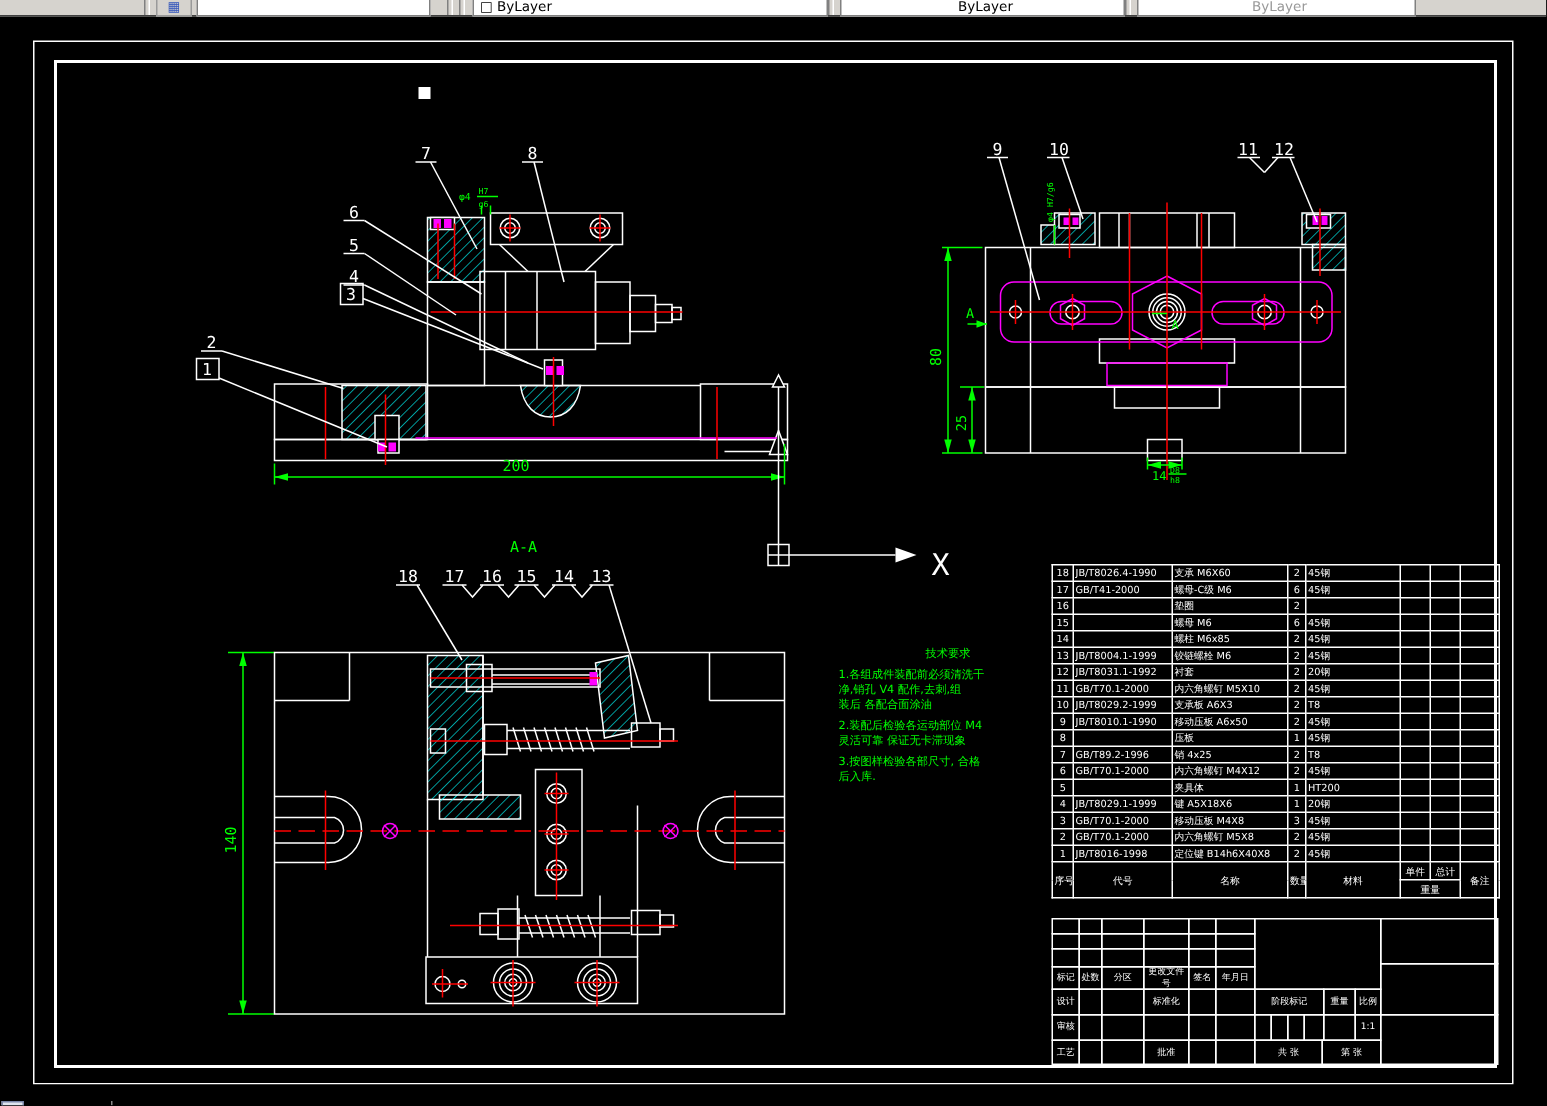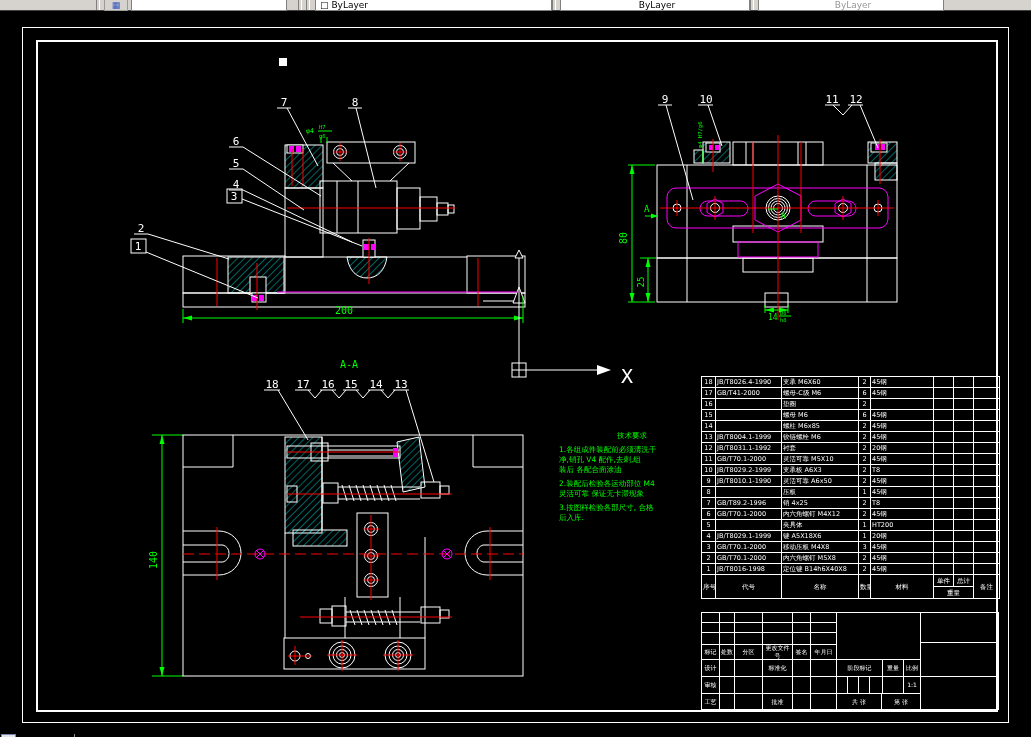--- a/index.html
+++ b/index.html
@@ -537,41 +537,41 @@
             <td class="l">衬套</td>
             <td>2</td>
             <td class="l">20钢</td>
             <td></td>
             <td></td>
             <td></td>
           </tr>
         <tr>
             <td>11</td>
             <td class="l">GB/T70.1-2000</td>
-            <td class="l">灵活可靠 M5X10</td>
+            <td class="l">内六角螺钉 M5X10</td>
             <td>2</td>
             <td class="l">45钢</td>
             <td></td>
             <td></td>
             <td></td>
           </tr>
         <tr>
             <td>10</td>
             <td class="l">JB/T8029.2-1999</td>
             <td class="l">支承板 A6X3</td>
             <td>2</td>
             <td class="l">T8</td>
             <td></td>
             <td></td>
             <td></td>
           </tr>
         <tr>
             <td>9</td>
             <td class="l">JB/T8010.1-1990</td>
-            <td class="l">灵活可靠 A6x50</td>
+            <td class="l">移动压板 A6x50</td>
             <td>2</td>
             <td class="l">45钢</td>
             <td></td>
             <td></td>
             <td></td>
           </tr>
         <tr>
             <td>8</td>
             <td class="l"></td>
             <td class="l">压板</td>

